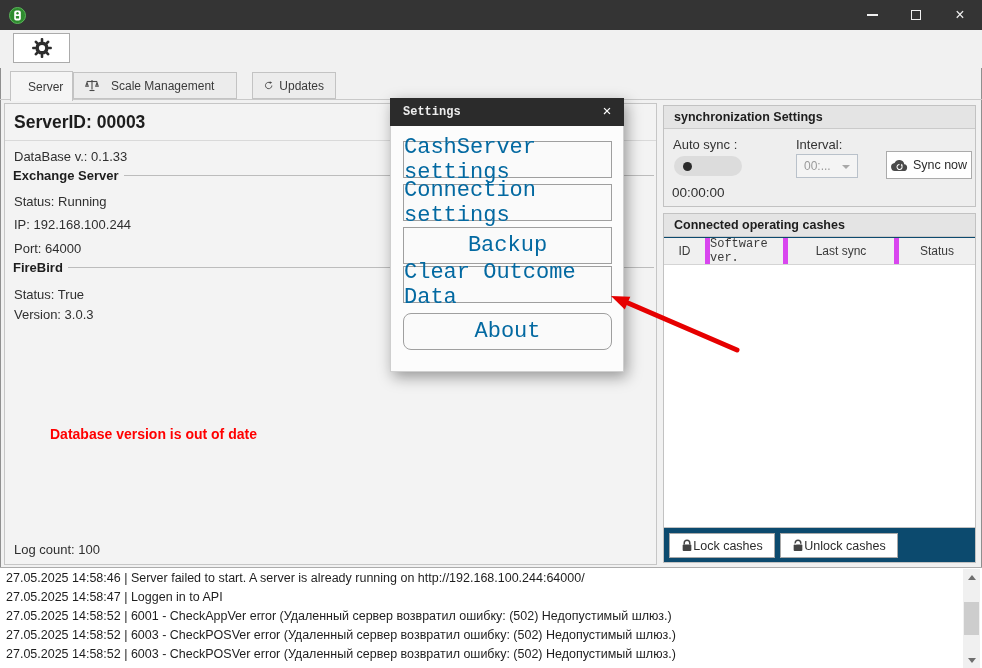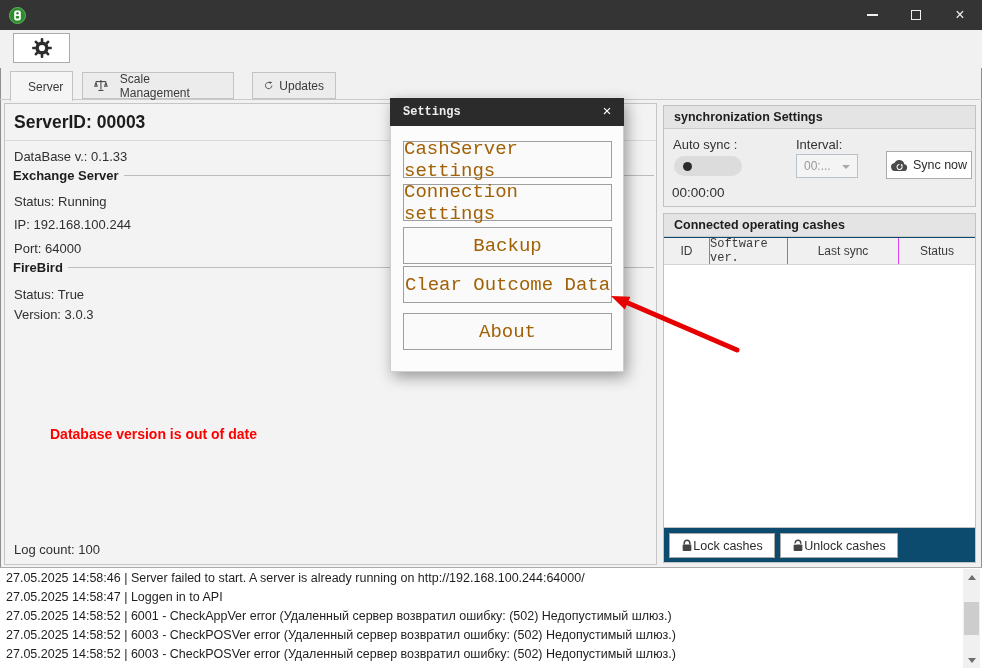--- a/index.html
+++ b/index.html
@@ -22,21 +22,21 @@
 
   
   .toolbar { position:absolute; left:0; top:30px; width:982px; height:38px; background:#f1f1f1; }
   .gearbtn { position:absolute; left:13px; top:3px; width:57px; height:30px; background:#ffffff; border:1px solid #ababab; display:flex; align-items:center; justify-content:center; }
 
   
   .tabstrip-line { position:absolute; left:0; top:99px; width:982px; height:1px; background:#c9c9c9; }
   .tab { position:absolute; top:72px; height:27px; display:flex; align-items:center; gap:6px; padding:0 11px; font-size:12px; color:#3a3a3a; border:1px solid #c3c3c3; background:#ececec; }
   .tab.active { top:71px; height:30px; background:#f5f5f5; border-bottom:none; z-index:3; }
   .tab-server { left:10px; width:63px; }
-  .tab-scale  { left:82px; width:152px;gap:12px; }
+  .tab-scale  { left:73px; width:164px;gap:12px; }
   .tab-updates{ left:210px; width:84px;margin-left:42px; }
 
   
   .server-panel { position:absolute; left:4px; top:103px; width:653px; height:462px; background:#f3f3f3; border:1px solid #c6c6c6; }
   .sp-text { position:absolute; left:9px; font-size:13px; color:#2f2f2f; }
   .sp-serverid { position:absolute; left:9px; top:8px; font-size:17.5px; font-weight:bold; color:#1d1d1d; }
   .sp-sep { position:absolute; left:0; top:36px; width:100%; height:1px; background:#d9d9d9; }
   .sp-group { position:absolute; left:8px; right:2px; display:flex; align-items:center; gap:5px; font-size:13px; font-weight:bold; color:#1d1d1d; }
   .sp-group .gline { flex:1; height:1px; background:#bcbcbc; }
   .sp-warning { position:absolute; left:9px; top:322px; font-size:14px; font-weight:bold; color:#ff0000;margin-left:36px; }
@@ -49,36 +49,36 @@
   .toggle { position:absolute; left:10px; top:50px; width:68px; height:20px; border-radius:10px; background:#dcdcdc; }
   .toggle .knob { position:absolute; left:9px; top:5.5px; width:9px; height:9px; border-radius:50%; background:#2b2b2b; }
   .timer { position:absolute; left:8px; top:79px; font-size:13.5px; color:#2f2f2f; }
   .interval-dd { position:absolute; left:132px; top:48px; width:62px; height:24px; background:#f4f4f4; border:1px solid #b9c1ca; font-size:12px; color:#9a9a9a; line-height:22px; padding-left:7px; }
   .interval-dd .arrow { position:absolute; right:7px; top:10px; width:0; height:0; border-left:4px solid transparent; border-right:4px solid transparent; border-top:4px solid #a8a8a8; }
   .syncnow-btn { position:absolute; left:222px; top:45px; width:86px; height:28px; background:#ffffff; border:1px solid #ababab; display:flex; align-items:center; justify-content:center; gap:5px; font-size:12.5px; color:#2c2c2c; }
 
   
   .cashes-panel { position:absolute; left:663px; top:213px; width:313px; height:350px; background:#0c4a6e; border:1px solid #c2c2c2; }
   .col-row { position:absolute; left:0; top:24px; width:100%; height:27px; background:#f0f0f0; border-bottom:1px solid #d4d4d4; display:flex; }
-  .col-cell { height:100%; display:flex; align-items:center; justify-content:center; font-size:12px; color:#3a3a3a; border-right:1px solid #d946ef; }
+  .col-cell { height:100%; display:flex; align-items:center; justify-content:center; font-size:12px; color:#3a3a3a; border-right:5px solid #d946ef; }
   .col-cell:last-child { border-right:none; }
   .c-id{width:46px;} .c-sw{width:78px;font-family:Liberation Mono, monospace;} .c-ls{width:111px;} .c-st{flex:1;}
   .table-body { position:absolute; left:0; top:51px; width:100%; height:263px; background:#ffffff; border-bottom:1px solid #c2c2c2; }
   .lockbtn { position:absolute; top:319px; height:25px; background:#ffffff; border:1px solid #a8a8a8; display:flex; align-items:center; justify-content:center; gap:0; font-size:12.5px; color:#2c2c2c; }
   .lock-cashes { left:5px; width:106px; }
   .unlock-cashes { left:116px; width:118px; }
 
   
   .settings-popup { position:absolute; left:390px; top:98px; width:234px; height:274px; z-index:20; box-shadow:3px 5px 14px rgba(0,0,0,.38);font-family:Liberation Mono, monospace; }
   .popup-header { position:absolute; left:0; top:0; width:100%; height:28px; background:#2b2b2b; display:flex; align-items:center; }
   .popup-title { color:#ededed; font-size:12px; font-weight:bold; margin-left:13px; }
   .popup-close { position:absolute; right:0; top:0; width:34px; height:28px; display:flex; align-items:center; justify-content:center; color:#ffffff; font-size:15px; }
   .popup-body { position:absolute; left:0; top:28px; width:100%; height:246px; background:#fcfcfc; border:1px solid #cfcfcf; border-top:none; }
-  .popup-btn { position:absolute; left:12px; width:209px; height:37px; background:#fafafa; border:1px solid #9f9f9f; display:flex; align-items:center; justify-content:center; font-size:19px; color:#a16207; }
-  .pb-0{top:15px;} .pb-1{top:58px;} .pb-2{top:101px;} .pb-3{top:140px;} .pb-4{top:187px;}
+  .popup-btn { position:absolute; left:12px; width:209px; height:37px; background:#fafafa; border:1px solid #9f9f9f; display:flex; align-items:center; justify-content:center; font-size:22px; color:#0369a1; }
+  .pb-0{top:15px;} .pb-1{top:58px;} .pb-2{top:101px;} .pb-3{top:140px;} .pb-4{top:187px;border-radius:8px;}
 
   
   .log-area { position:absolute; left:0; top:567px; width:982px; height:101px; background:#ffffff; border-top:1px solid #ababab; }
   .log-line { position:absolute; left:6px; font-size:12.5px; color:#1e1e1e; white-space:nowrap; }
   .scrollbar { position:absolute; right:2px; top:1px; width:17px; height:99px; background:#f0f0f0; }
   .sb-up, .sb-down { position:absolute; left:0; width:17px; height:16px; display:flex; align-items:center; justify-content:center; }
   .sb-up{top:0;} .sb-down{bottom:0;}
   .tri-up { width:0;height:0;border-left:4px solid transparent;border-right:4px solid transparent;border-bottom:5px solid #6e6e6e; }
   .tri-down { width:0;height:0;border-left:4px solid transparent;border-right:4px solid transparent;border-top:5px solid #6e6e6e; }
   .sb-thumb { position:absolute; left:1px; top:33px; width:15px; height:33px; background:#cdcdcd; }

